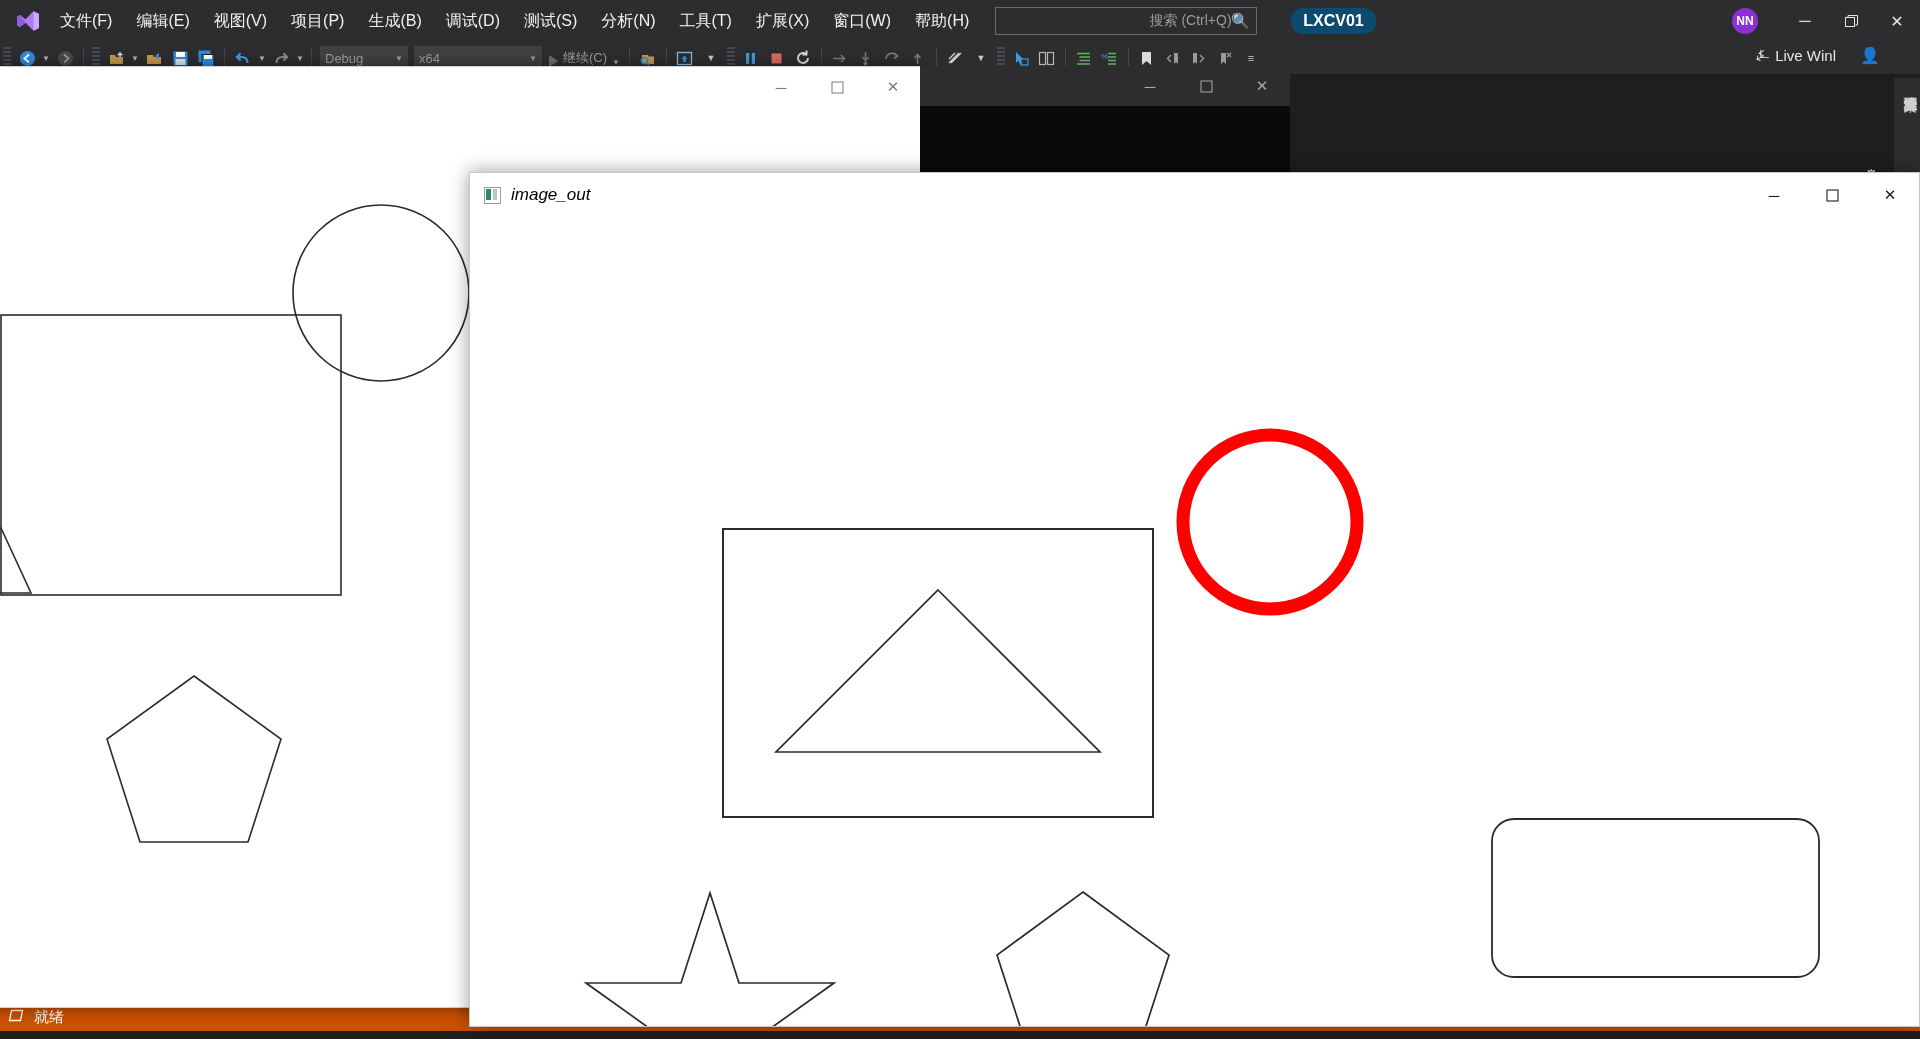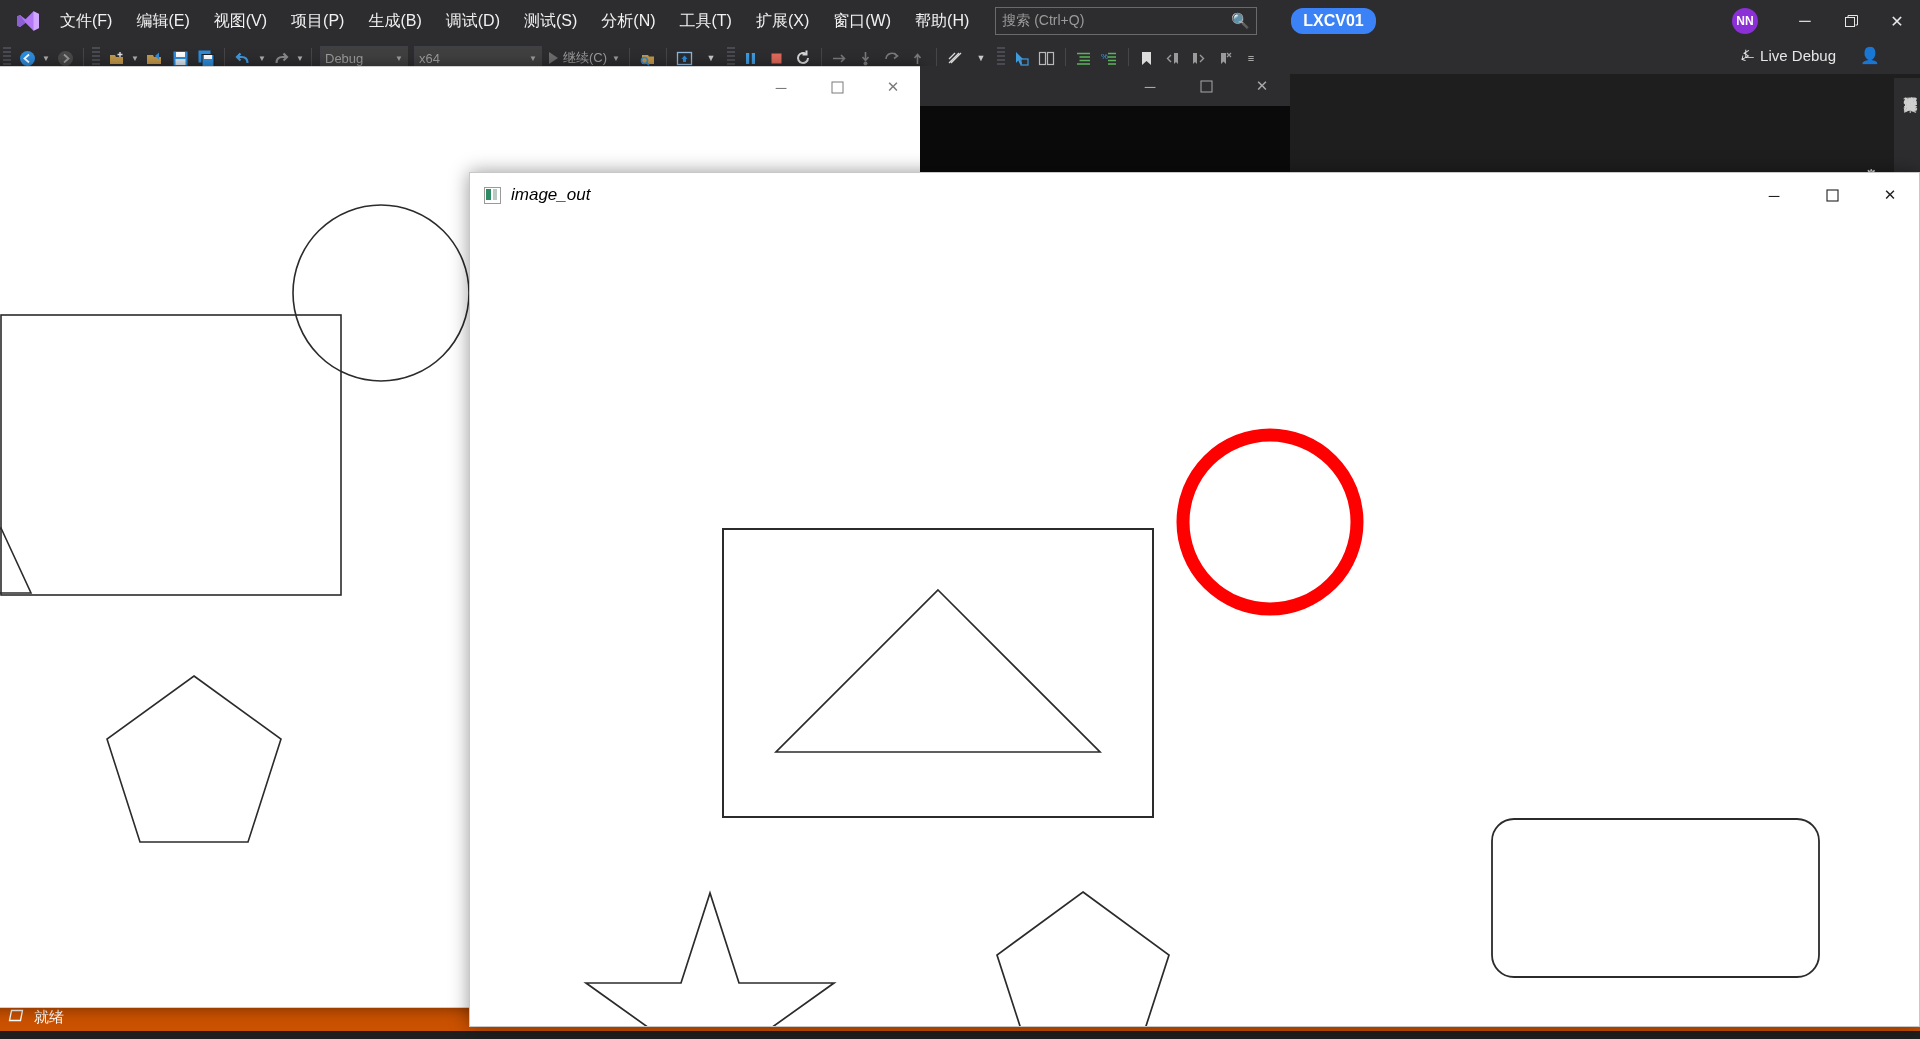--- a/index.html
+++ b/index.html
@@ -35,27 +35,28 @@
 
   .vs-search {
     margin-left: 14px;
     width: 248px; height: 26px;
     background: #2d2d30;
     border: 1px solid #6a6a6a;
     display: flex; align-items: center;
     padding: 0 6px;
     color: #9b9b9b; font-size: 14px;
     position: relative;
+    text-align: right;
   }
   .vs-search .ph { flex: 1; }
   .vs-search .mag { color: #dcdcdc; font-size: 15px; }
 
   .vs-instance {
     margin-left: 34px;
-    background: #3b82f6;
+    background: #0c4a6e;
     color: #ffffff;
     font-size: 16px; font-weight: bold;
     padding: 4px 12px;
     border-radius: 12px;
   }
   .vs-right {
     position: absolute; right: 0; top: 0; height: 42px;
     display: flex; align-items: center;
   }
   .avatar {
@@ -89,21 +90,21 @@
   .tb-caret { font-size: 8px; color:#b0b0b0; width:12px; text-align:center;}
   .tb-combo {
     height: 22px; min-width: 86px;
     border: 1px solid #3f3f46; background:#404040;
     color:#9d9d9d; font-size:13px;
     display:flex; align-items:center; padding:0 4px;
     margin: 0 3px;
   }
   .tb-combo .lab { flex:1; }
   .tb-combo .cv { font-size:8px; color:#9d9d9d; }
-  .tb-run { display:flex; align-items:center; color:#9d9d9d; font-size:13px; margin:12px 4px; }
+  .tb-run { display:flex; align-items:flex-end; color:#9d9d9d; font-size:13px; margin:12px 4px; }
   .tri-play { width:0;height:0;border-left:9px solid #6e6e6e;border-top:6px solid transparent;border-bottom:6px solid transparent;margin-right:5px;}
 
   .live-share {
     position: absolute; right: 84px; top: 46px;
     display: flex; align-items: center;
     color: #e6e6e6; font-size: 15px;
   }
   .live-share .ls-ico { margin-right: 6px; font-size: 15px; }
   .ls-person { position:absolute; right: 40px; top:46px; color:#e6e6e6; font-size:16px;}
 
@@ -488,21 +489,21 @@
       <svg width="17" height="17" viewBox="0 0 17 17">
           <path d="M5 3h5v11l-2.5-2.5L5 14z" fill="#9a9a9a"></path>
           <path d="M11 3l4 4M15 3l-4 4" stroke="#9a9a9a" stroke-width="1.3"></path>
         </svg>
     </div>
     <div class="tb-ico" style="font-size:11px;">≡</div>
   </div>
 
   <div class="live-share">
     <span class="ls-ico">⍼</span>
-    <span>Live Debug</span>
+    <span>Live Winl</span>
   </div>
   <div class="ls-person">👤</div>
 
   <div class="editor-region">
     <div class="ed-chev">▼</div>
     <div class="ed-gear">⚙</div>
     <div class="nav-blue"></div>
     <div class="ed-caret-up">^</div>
     <div class="ed-gutter"></div>
     <div class="nav-bar">

